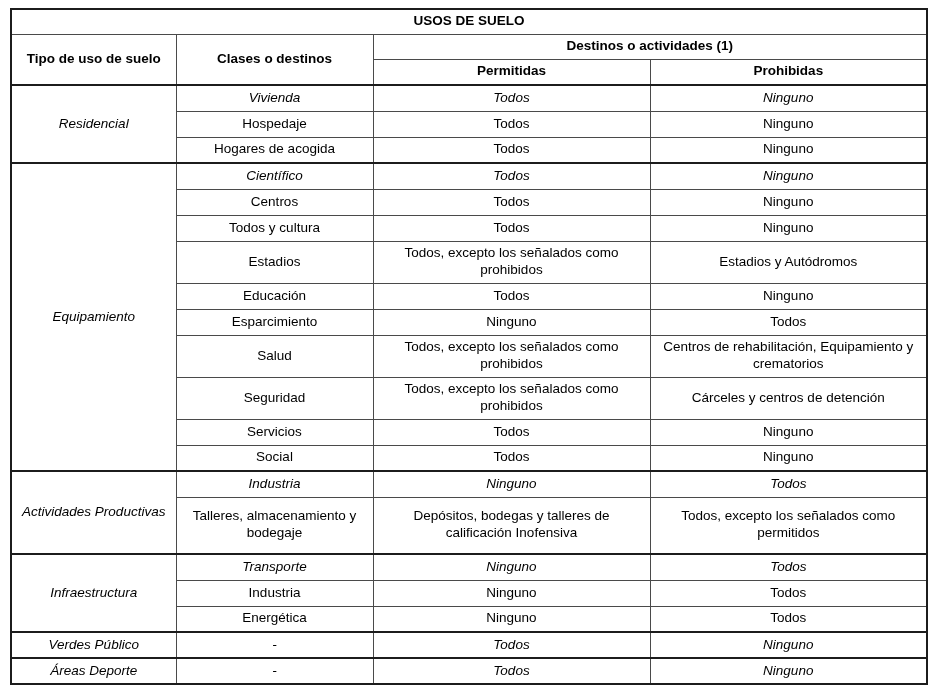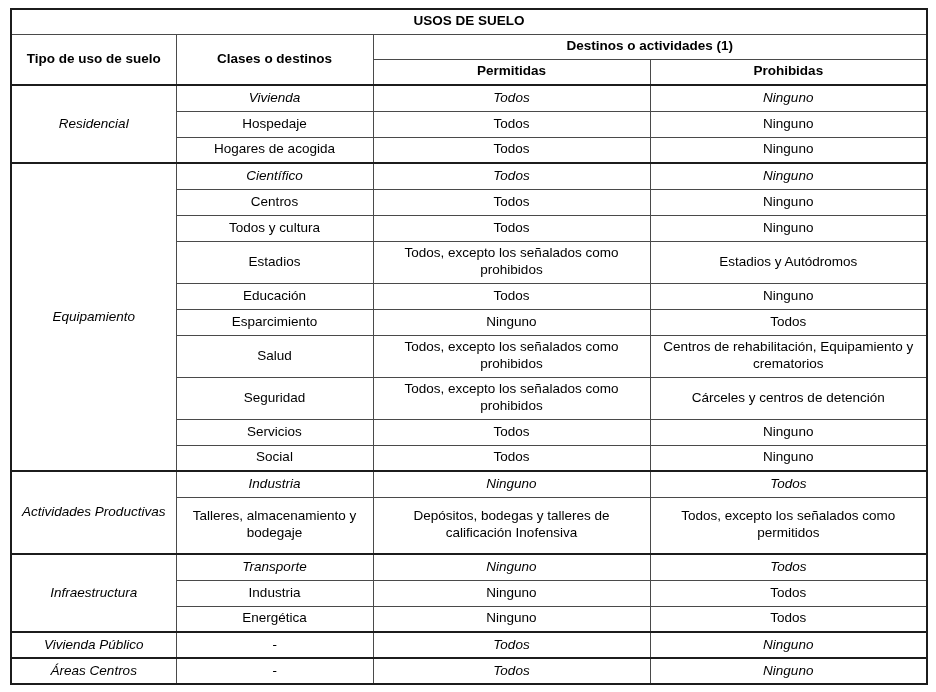--- a/index.html
+++ b/index.html
@@ -168,27 +168,27 @@
       <td>Ninguno</td>
       <td>Todos</td>
     </tr>
     <tr class="h26">
       <td>Energética</td>
       <td>Ninguno</td>
       <td>Todos</td>
     </tr>
 
     <tr class="h26 gs">
-      <td class="cat">Vivienda Público</td>
+      <td class="cat">Verdes Público</td>
       <td>-</td>
       <td>Todos</td>
       <td>Ninguno</td>
     </tr>
 
     <tr class="h26 gs">
-      <td class="cat">Áreas Centros</td>
+      <td class="cat">Áreas Deporte</td>
       <td>-</td>
       <td>Todos</td>
       <td>Ninguno</td>
     </tr>
   </tbody>
     </table>
 </div>
 
 </body></html>

